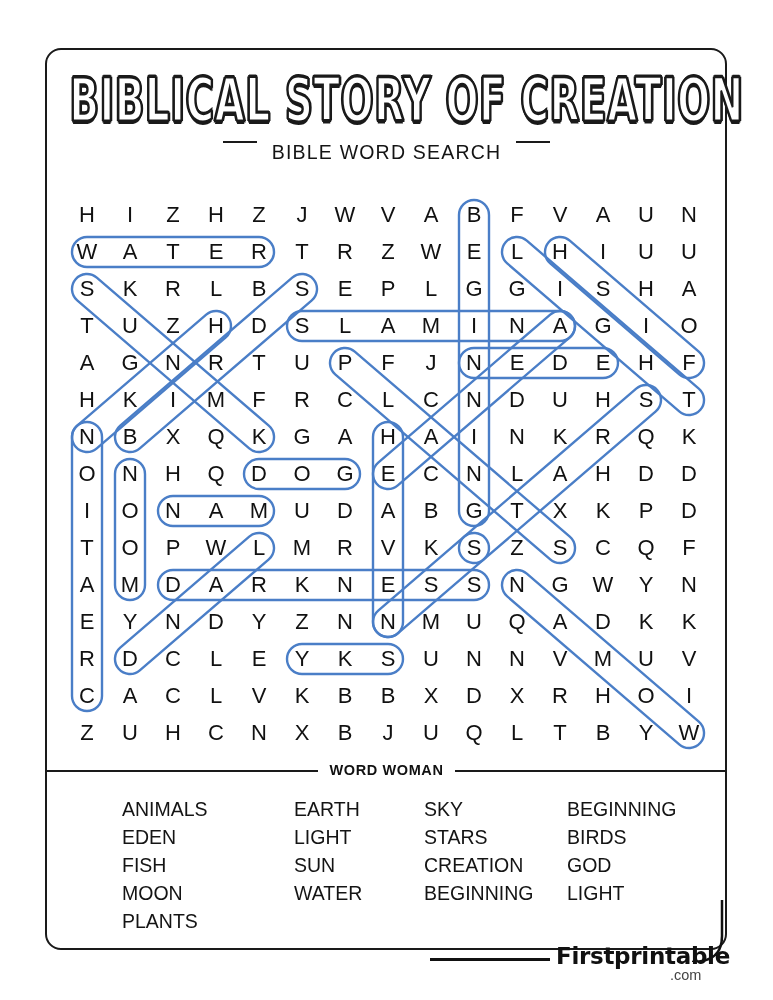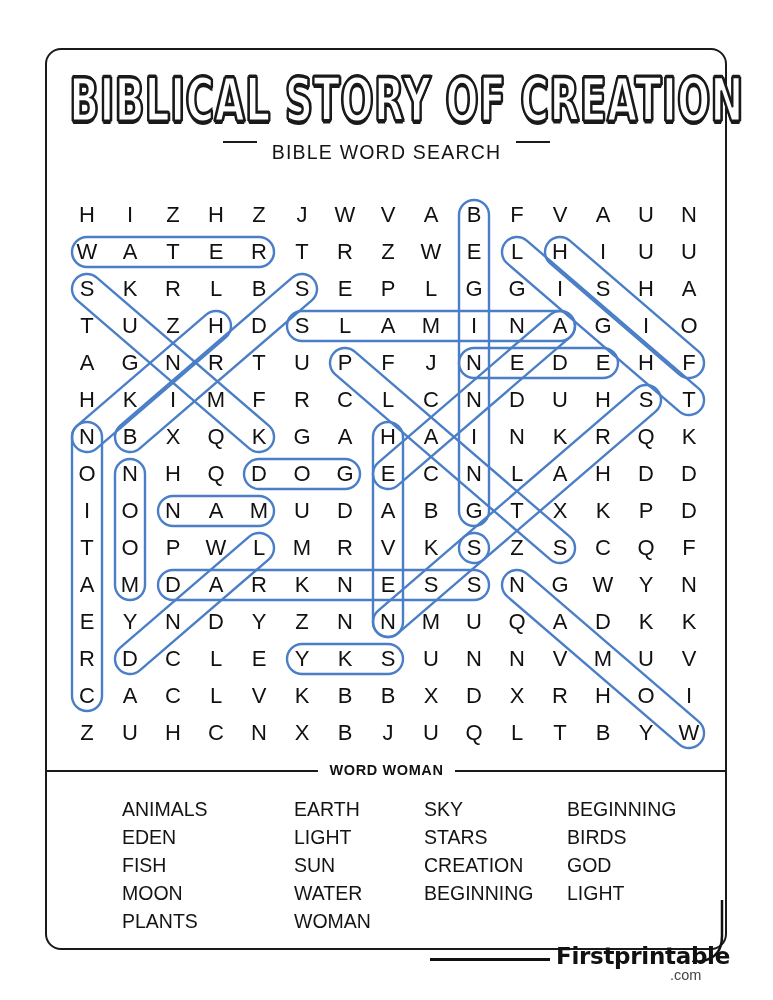--- a/index.html
+++ b/index.html
@@ -411,21 +411,20 @@
       <div class="word-item">BIRDS</div>
       <div class="word-item">FISH</div>
       <div class="word-item">SUN</div>
       <div class="word-item">CREATION</div>
       <div class="word-item">GOD</div>
       <div class="word-item">MOON</div>
       <div class="word-item">WATER</div>
       <div class="word-item">BEGINNING</div>
       <div class="word-item">LIGHT</div>
       <div class="word-item">PLANTS</div>
-      <div class="word-item">WOMAN</div>
     </div>
 
   <div id="brand-rule"></div>
   <svg id="brand-hook" viewBox="0 0 40 62">
     <path d="M2 62 C 22 62, 32 54, 32 36 L 32 0" fill="none" stroke="#111111" stroke-width="2.5"></path>
   </svg>
   <div id="brand-name">Firstprintable</div>
   <div id="brand-tld">.com</div>
 
 </div>

